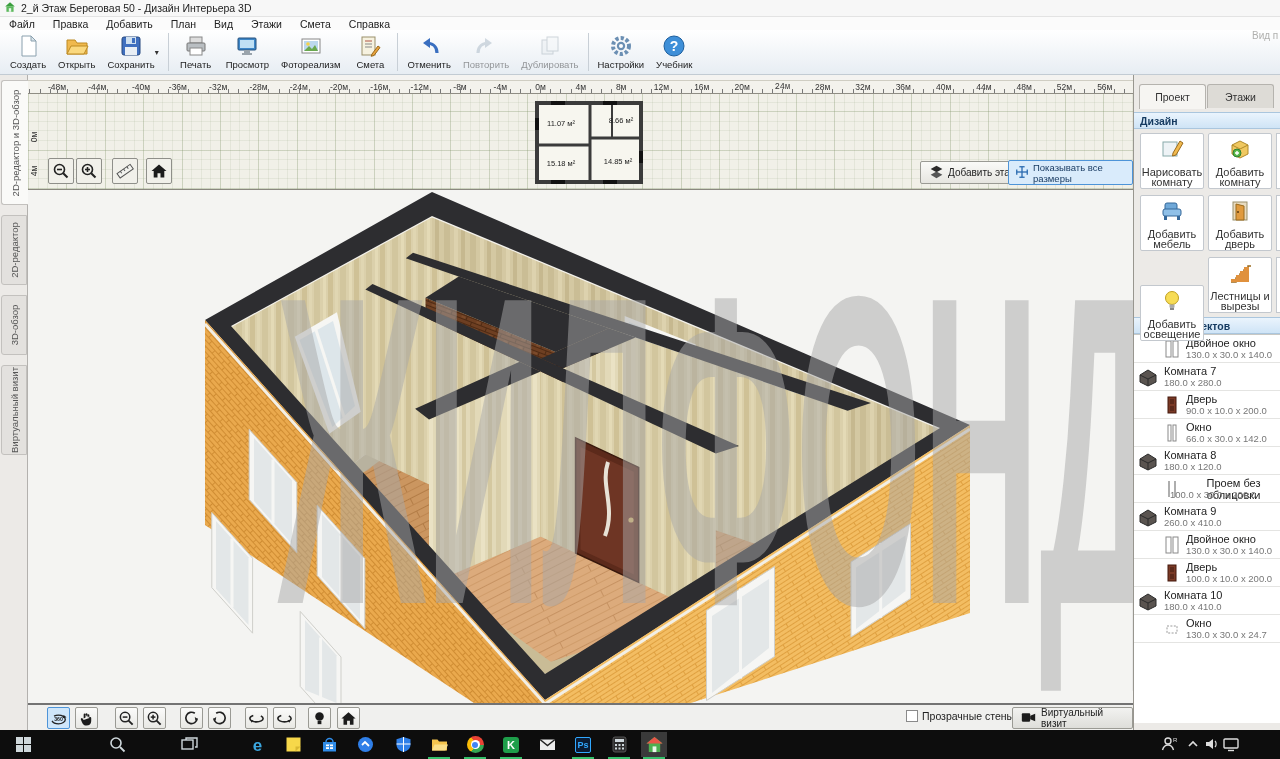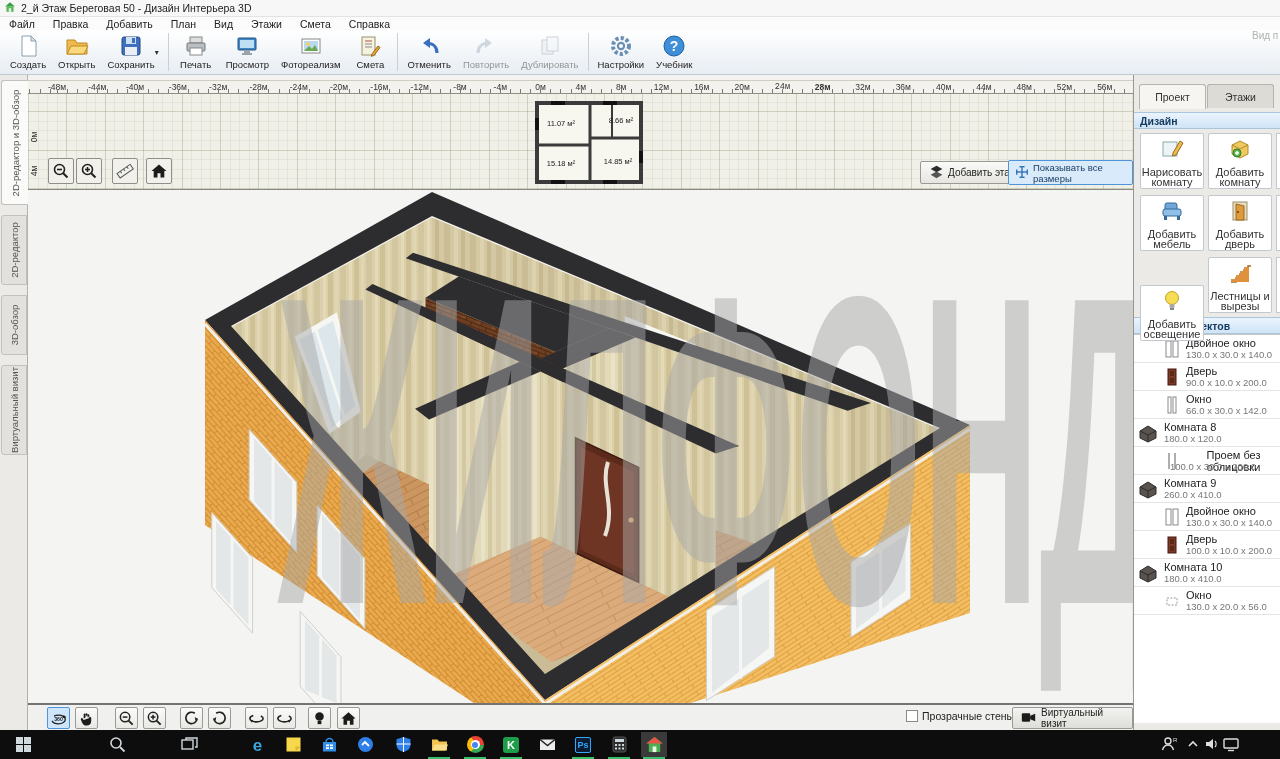--- a/index.html
+++ b/index.html
@@ -207,38 +207,38 @@
       </div>
       <div class="vtab" style="top: 290px; height: 90px;">
         <span>Виртуальный визит</span>
       </div>
     </div>
 
   <div id="center">
     <div id="ruler">
         <span class="rlab" style="left: 12px;">-48м</span>
         <span class="rlab" style="left: 52.3px;">-44м</span>
-        <span class="rlab" style="left: 90px;">-40м</span>
+        <span class="rlab" style="left: 96px;">-40м</span>
         <span class="rlab" style="left: 132.9px;">-36м</span>
         <span class="rlab" style="left: 173.2px;">-32м</span>
         <span class="rlab" style="left: 213.5px;">-28м</span>
         <span class="rlab" style="left: 253.8px;">-24м</span>
         <span class="rlab" style="left: 294.1px;">-20м</span>
         <span class="rlab" style="left: 334.4px;">-16м</span>
         <span class="rlab" style="left: 374.7px;">-12м</span>
         <span class="rlab" style="left: 415px;">-8м</span>
         <span class="rlab" style="left: 455.3px;">-4м</span>
         <span class="rlab" style="left: 495.6px;">0м</span>
         <span class="rlab" style="left: 535.9px;">4м</span>
         <span class="rlab" style="left: 576.2px;">8м</span>
         <span class="rlab" style="left: 616.5px;">12м</span>
         <span class="rlab" style="left: 656.8px;">16м</span>
         <span class="rlab" style="left: 697.1px;">20м</span>
         <span class="rlab" style="left: 737.4px; font-family: Liberation Mono, monospace;">24м</span>
-        <span class="rlab" style="left: 777.7px; font-weight: bold;">28м</span>
+        <span class="rlab" style="left: 777.7px;">28м</span>
         <span class="rlab" style="left: 818px;">32м</span>
         <span class="rlab" style="left: 858.3px;">36м</span>
         <span class="rlab" style="left: 898.6px;">40м</span>
         <span class="rlab" style="left: 938.9px;">44м</span>
         <span class="rlab" style="left: 979.2px;">48м</span>
         <span class="rlab" style="left: 1019.5px;">52м</span>
         <span class="rlab" style="left: 1059.8px;">56м</span>
       </div>
     <div id="gridarea">
       <span class="vlab" style="top:38px;">0м</span>
@@ -558,20 +558,28 @@
     <div id="objlist">
         <div class="oitem">
           <span class="oic" style="left:28px"><svg viewBox="0 0 20 20">
               <rect x="4" y="2" width="5" height="16" fill="#fff" stroke="#8a8a8a"></rect>
               <rect x="11" y="2" width="5" height="16" fill="#fff" stroke="#8a8a8a"></rect>
             </svg></span>
     <span class="nm" style="left:52px">Двойное окно</span>
     <span class="dm" style="left:52px">130.0 x 30.0 x 140.0</span>
         </div>
         <div class="oitem">
+          <span class="oic" style="left:4px"><svg viewBox="0 0 20 20">
+              <path d="M2 8l8-5 8 5v7l-8 4-8-4z" fill="#5a5450" stroke="#2b2b2b"></path>
+              <path d="M2 8l8 4 8-4M10 12v7" fill="none" stroke="#2b2b2b"></path>
+            </svg></span>
+    <span class="nm" style="left:30px">Комната 7</span>
+    <span class="dm" style="left:30px">180.0 x 280.0</span>
+        </div>
+        <div class="oitem">
           <span class="oic" style="left:28px"><svg viewBox="0 0 20 20">
               <rect x="6" y="2" width="8" height="16" fill="#7a3a26" stroke="#45190c"></rect>
               <rect x="8" y="4" width="4" height="5" fill="#5c2a1b"></rect>
               <rect x="8" y="11" width="4" height="5" fill="#5c2a1b"></rect>
             </svg></span>
     <span class="nm" style="left:52px">Дверь</span>
     <span class="dm" style="left:52px">90.0 x 10.0 x 200.0</span>
         </div>
         <div class="oitem">
           <span class="oic" style="left:28px"><svg viewBox="0 0 20 20">
@@ -628,21 +636,21 @@
               <path d="M2 8l8 4 8-4M10 12v7" fill="none" stroke="#2b2b2b"></path>
             </svg></span>
     <span class="nm" style="left:30px">Комната 10</span>
     <span class="dm" style="left:30px">180.0 x 410.0</span>
         </div>
         <div class="oitem">
           <span class="oic" style="left:28px"><svg viewBox="0 0 20 20">
               <rect x="5" y="7" width="10" height="7" fill="#fff" stroke="#9a9a9a" stroke-dasharray="2 1.4"></rect>
             </svg></span>
     <span class="nm" style="left:52px">Окно</span>
-    <span class="dm" style="left:52px">130.0 x 20.0 x 56.0</span>
+    <span class="dm" style="left:52px">130.0 x 30.0 x 24.7</span>
         </div>
       </div>
   <div class="rtab active" style="left: 5px; width: 67px;">Проект</div>
       <div class="rtab" style="left: 73px; width: 67px;">Этажи</div>
       <div class="dbtn" style="left: 6px; top: 58px;">
         <span class="ic"><svg viewBox="0 0 24 24">
             <rect x="3" y="5" width="14" height="14" fill="#eef3f6" stroke="#8aa"></rect>
             <path d="M13 16L20 4l3 2-7 12-3.5 1z" fill="#f0b94e" stroke="#9a6a1c"></path>
           </svg></span>
         <span class="lbl">Нарисовать комнату</span>

